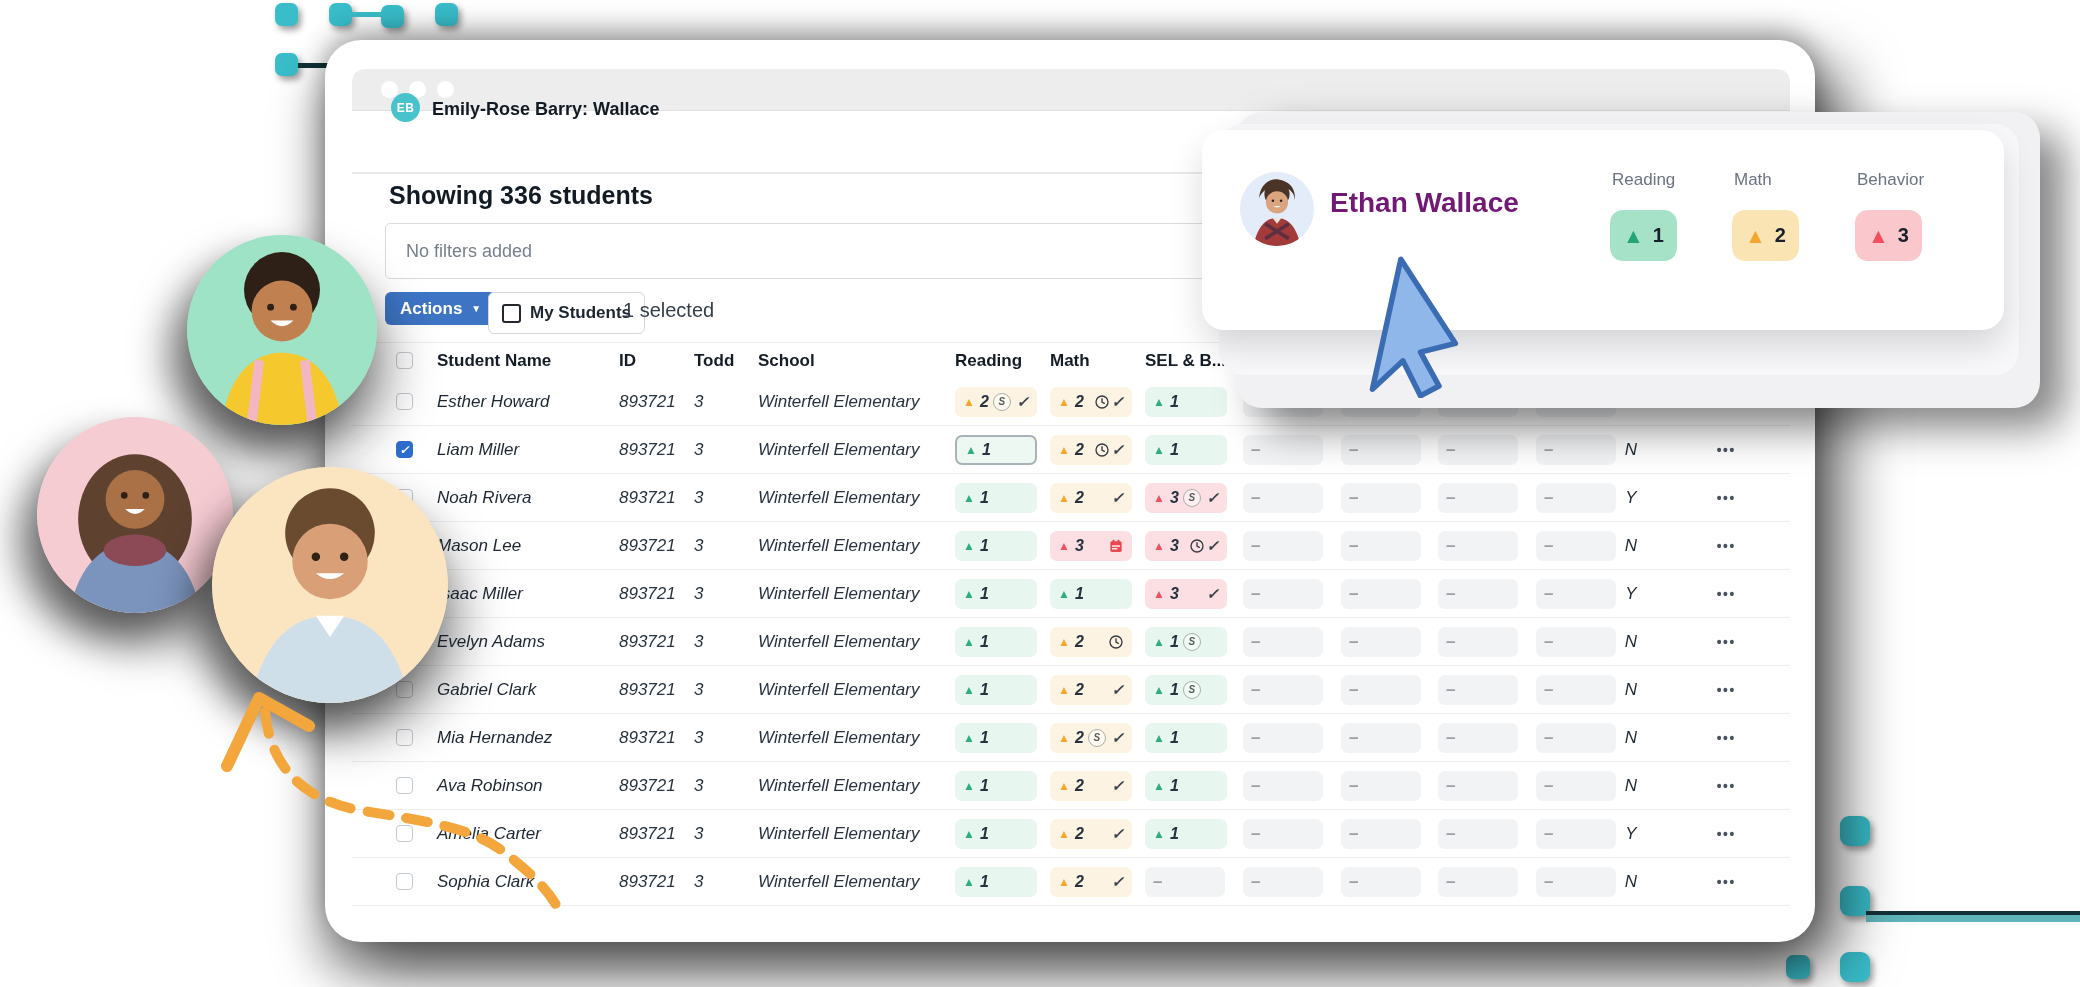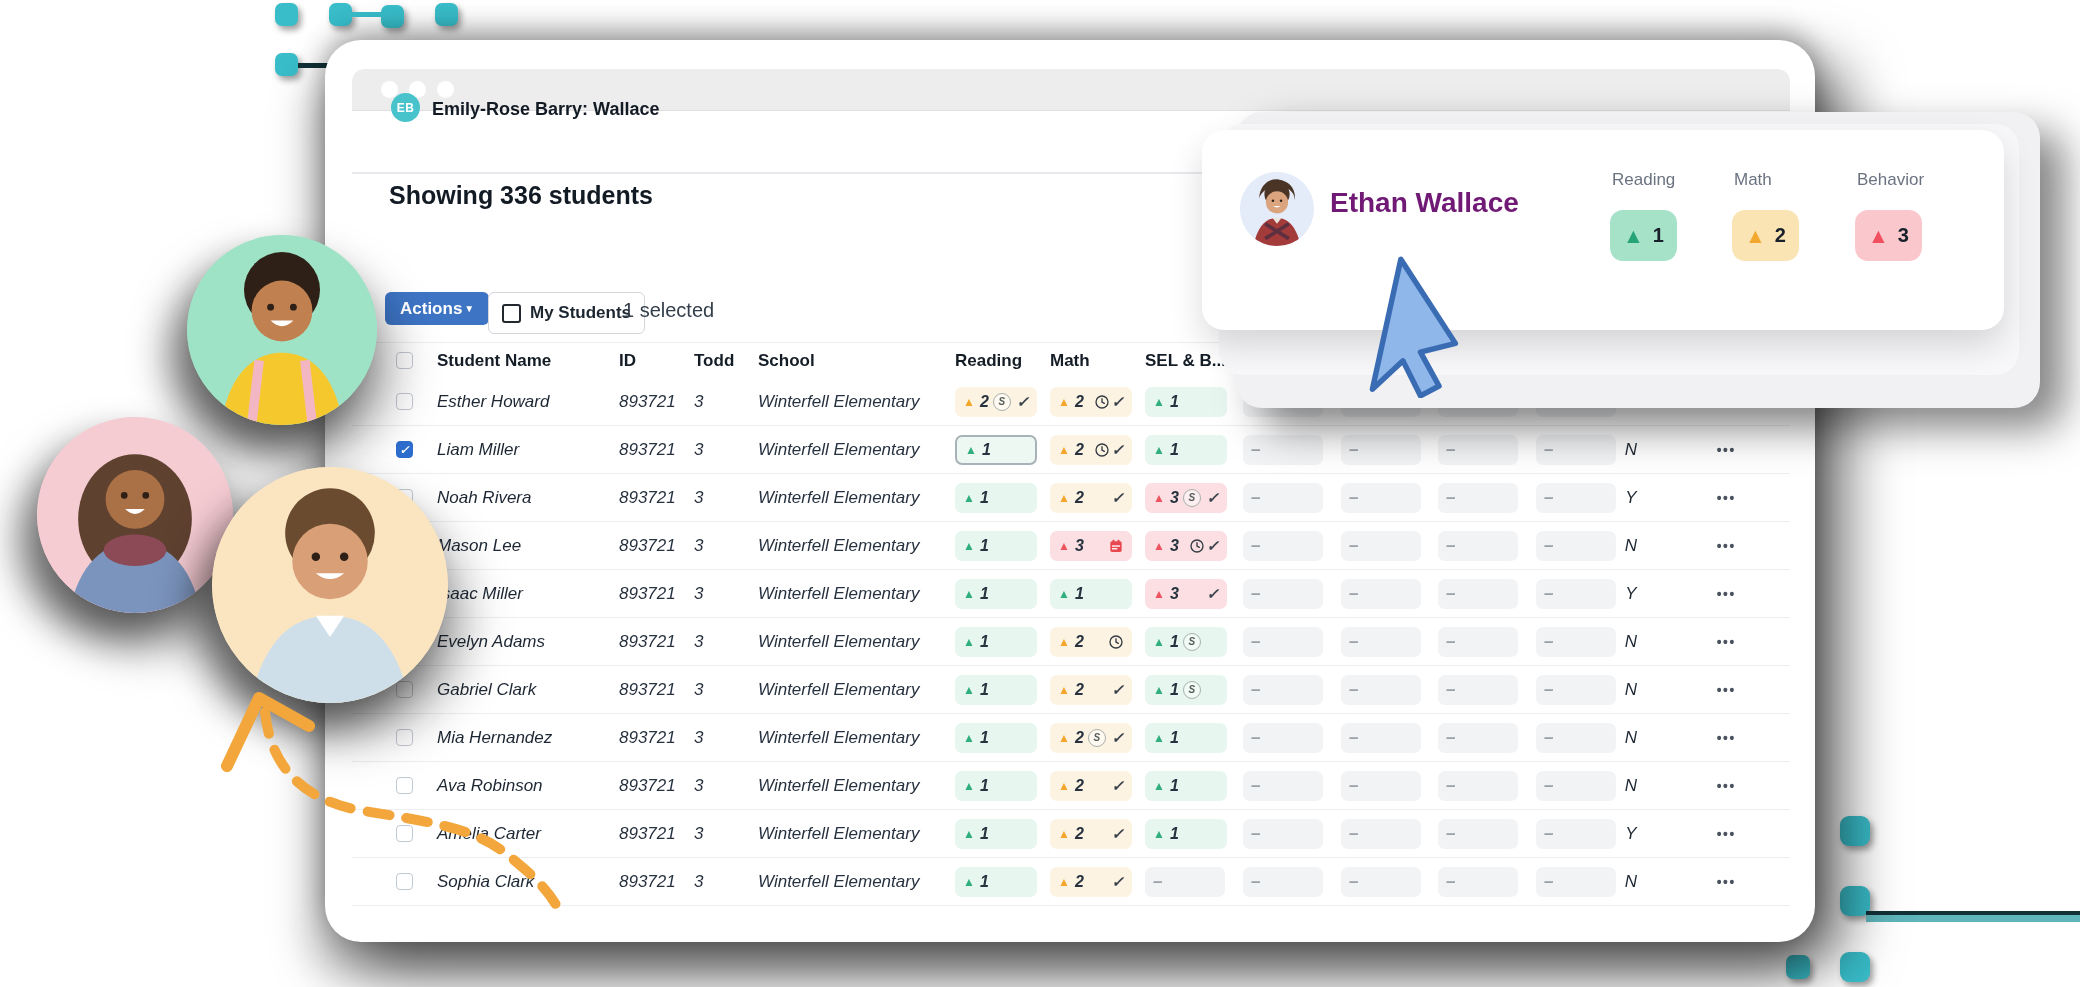--- a/index.html
+++ b/index.html
@@ -28,21 +28,21 @@
   
   .avatar-eb{position:absolute;left:39px;top:24px;width:29px;height:29px;border-radius:50%;background:#49c3cb;
     color:#fff;font-size:12px;font-weight:700;display:flex;align-items:center;justify-content:center;letter-spacing:.5px;}
   .app-title{position:absolute;left:80px;top:30px;font-size:18px;font-weight:700;color:#121a24;}
   .hdr-divider{position:absolute;left:0;top:103px;width:1438px;height:2px;background:#e7e9ec;}
   .results-heading{position:absolute;left:37px;top:112px;font-size:25px;font-weight:700;color:#121a24;}
   .filter-box{position:absolute;left:33px;top:154px;width:1392px;height:56px;border:1.5px solid #d8dbe0;border-radius:5px;box-sizing:border-box;background:#fff;}
   .filter-box span{position:absolute;left:20px;top:17px;font-size:18px;color:#777f8b;}
   
   .btn-actions{position:absolute;left:33px;top:223px;height:33px;background:#3d74c4;border-radius:6px;color:#fff;
-    font-size:17px;font-weight:600;display:flex;align-items:center;gap:2px;padding:0 15px;}
+    font-size:17px;font-weight:600;display:flex;align-items:center;gap:9px;padding:0 15px;}
   .btn-actions .caret{font-size:10px;}
   .btn-mystudents{position:absolute;left:136px;top:223px;height:42px;border:1.5px solid #d3d7dc;border-radius:6px;background:#fff;
     display:flex;align-items:center;gap:9px;padding:0 13px;box-sizing:border-box;font-size:17px;font-weight:600;color:#1c2630;}
   .btn-mystudents .sq{width:15px;height:15px;border:2px solid #23282e;border-radius:3px;background:#fff;}
   .sel-status{position:absolute;left:271px;top:230px;font-size:20px;font-weight:500;color:#333e4a;}
   
   .thead{position:absolute;left:0;top:273px;width:1438px;height:35px;border-top:1px solid #eceef0;border-bottom:1px solid #e3e5e8;}
   .thead .cell{font-weight:700;font-size:17px;color:#141c26;height:35px;}
   .tbody{position:absolute;left:0;top:309px;width:1438px;font-style:italic;}
   .trow{position:relative;height:47px;border-bottom:1px solid #edeef1;background:#fff;}
@@ -130,20 +130,23 @@
     </div>
 
     <div class="avatar-eb">
         <span>EB</span>
       </div>
     <div class="app-title">Emily-Rose Barry: Wallace</div>
     <div class="hdr-divider"></div>
 
     <div class="results-heading">Showing 336 students</div>
 
+    <div class="filter-box">
+      <span>No filters added</span>
+    </div>
 
     <div class="btn-actions">
       <span>Actions</span>
       <span class="caret">▼</span>
     </div>
     <div class="btn-mystudents">
       <span class="sq"></span>
       <span>My Students</span>
     </div>
     <div class="sel-status">1 selected</div>

